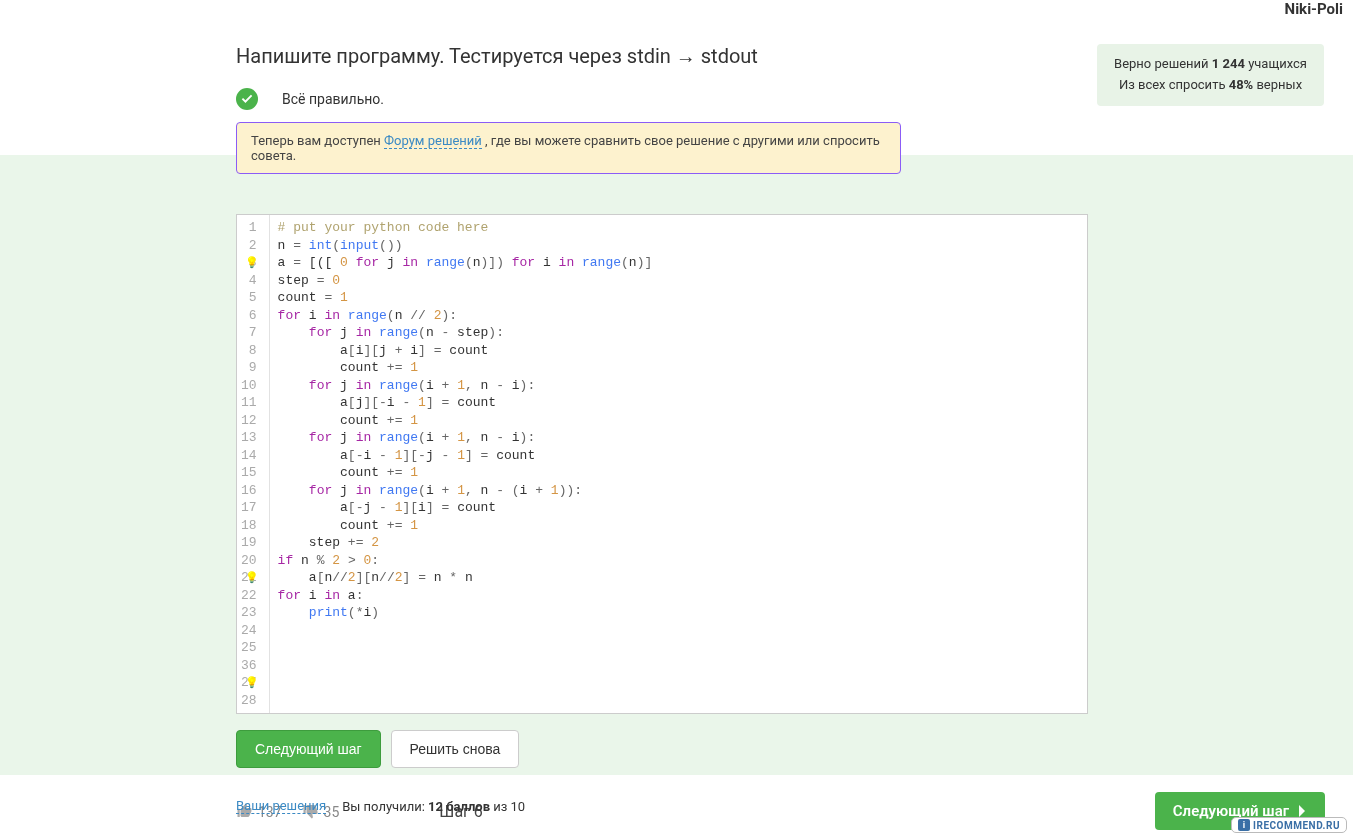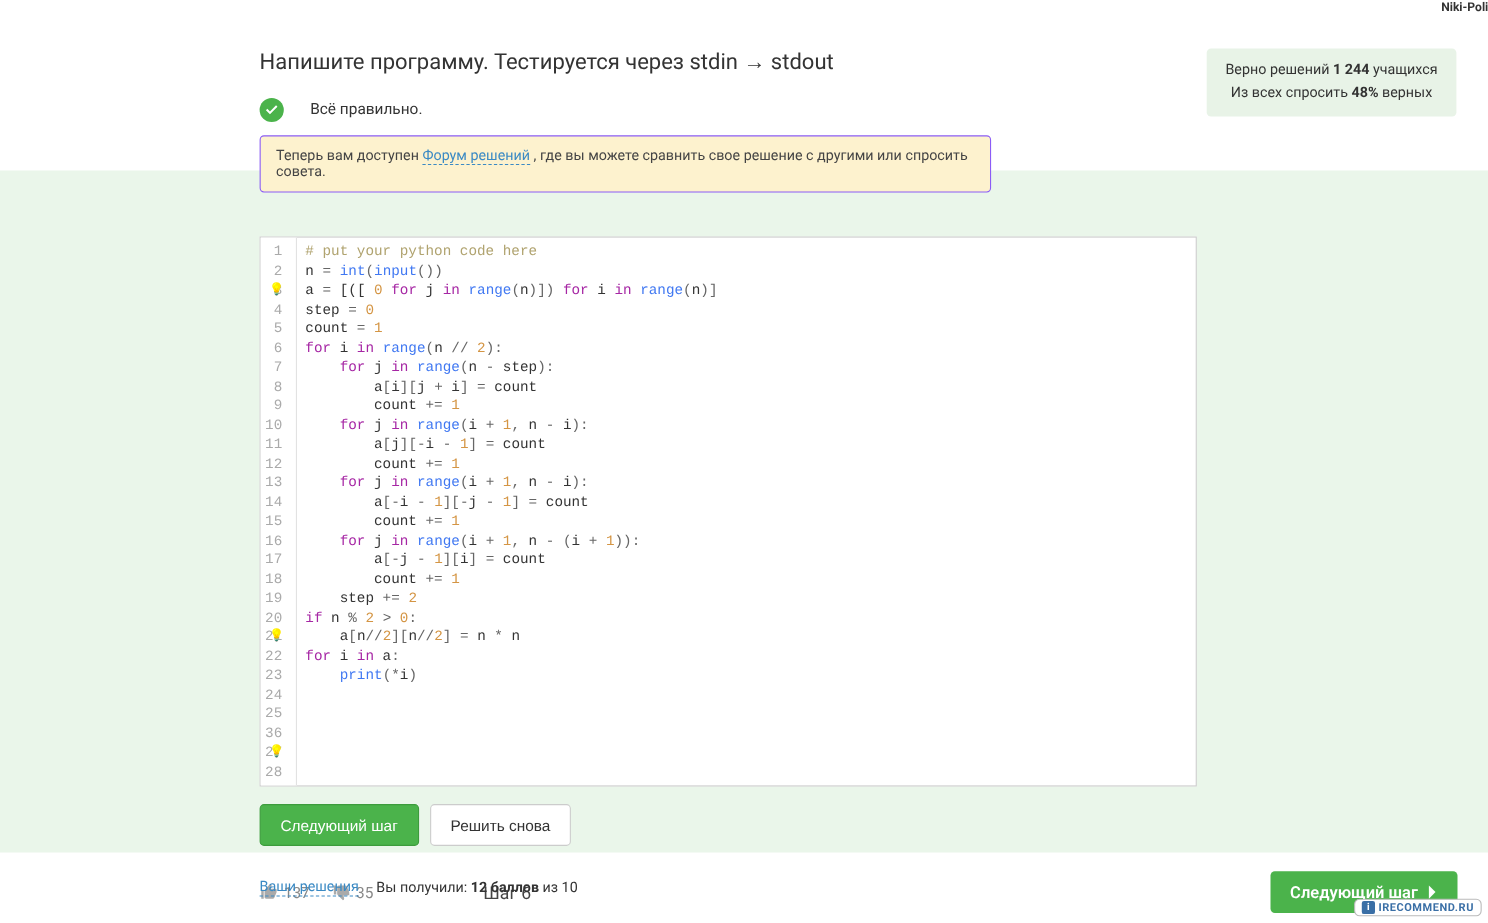--- a/index.html
+++ b/index.html
@@ -1,17 +1,17 @@
 <!DOCTYPE html>
 <html><head>
 <meta charset="utf-8">
 <style>
   html,body{margin:0;padding:0;font-family:-apple-system,BlinkMacSystemFont,"Segoe UI",Roboto,Arial,sans-serif;background:#fff;color:#222;}
   body{width:1353px;height:839px;overflow:hidden;position:relative;}
-  .top-strip{height:14px;background:#fff;text-align:right;font-size:11px;font-weight:700;color:#333;}
+  .top-strip{height:14px;background:#fff;text-align:right;padding-right:10px;font-size:15px;font-weight:700;color:#333;}
   .green-bg{background:#eaf6ea;position:absolute;top:155px;left:0;right:0;height:620px;}
   .content{position:relative;width:1088px;margin-left:236px;}
   .header-row{display:flex;align-items:flex-start;justify-content:space-between;padding-top:30px;}
   .title{font-size:20px;font-weight:400;color:#333;margin:0;}
   .stats-box{background:#e8f3e7;border-radius:4px;padding:10px 16px;font-size:13px;color:#333;line-height:1.6;width:195px;text-align:center;}
   .stats-box b{font-weight:700;text-align:center;}
   .correct-row{display:flex;align-items:center;margin-top:20px;gap:24px;text-align:right;}
   .check-circle{width:22px;height:22px;border-radius:50%;background:#4bb34b;display:inline-flex;align-items:center;justify-content:center;}
   .check-circle svg{width:14px;height:14px;fill:#fff;}
   .correct-text{font-size:14px;color:#333;}

